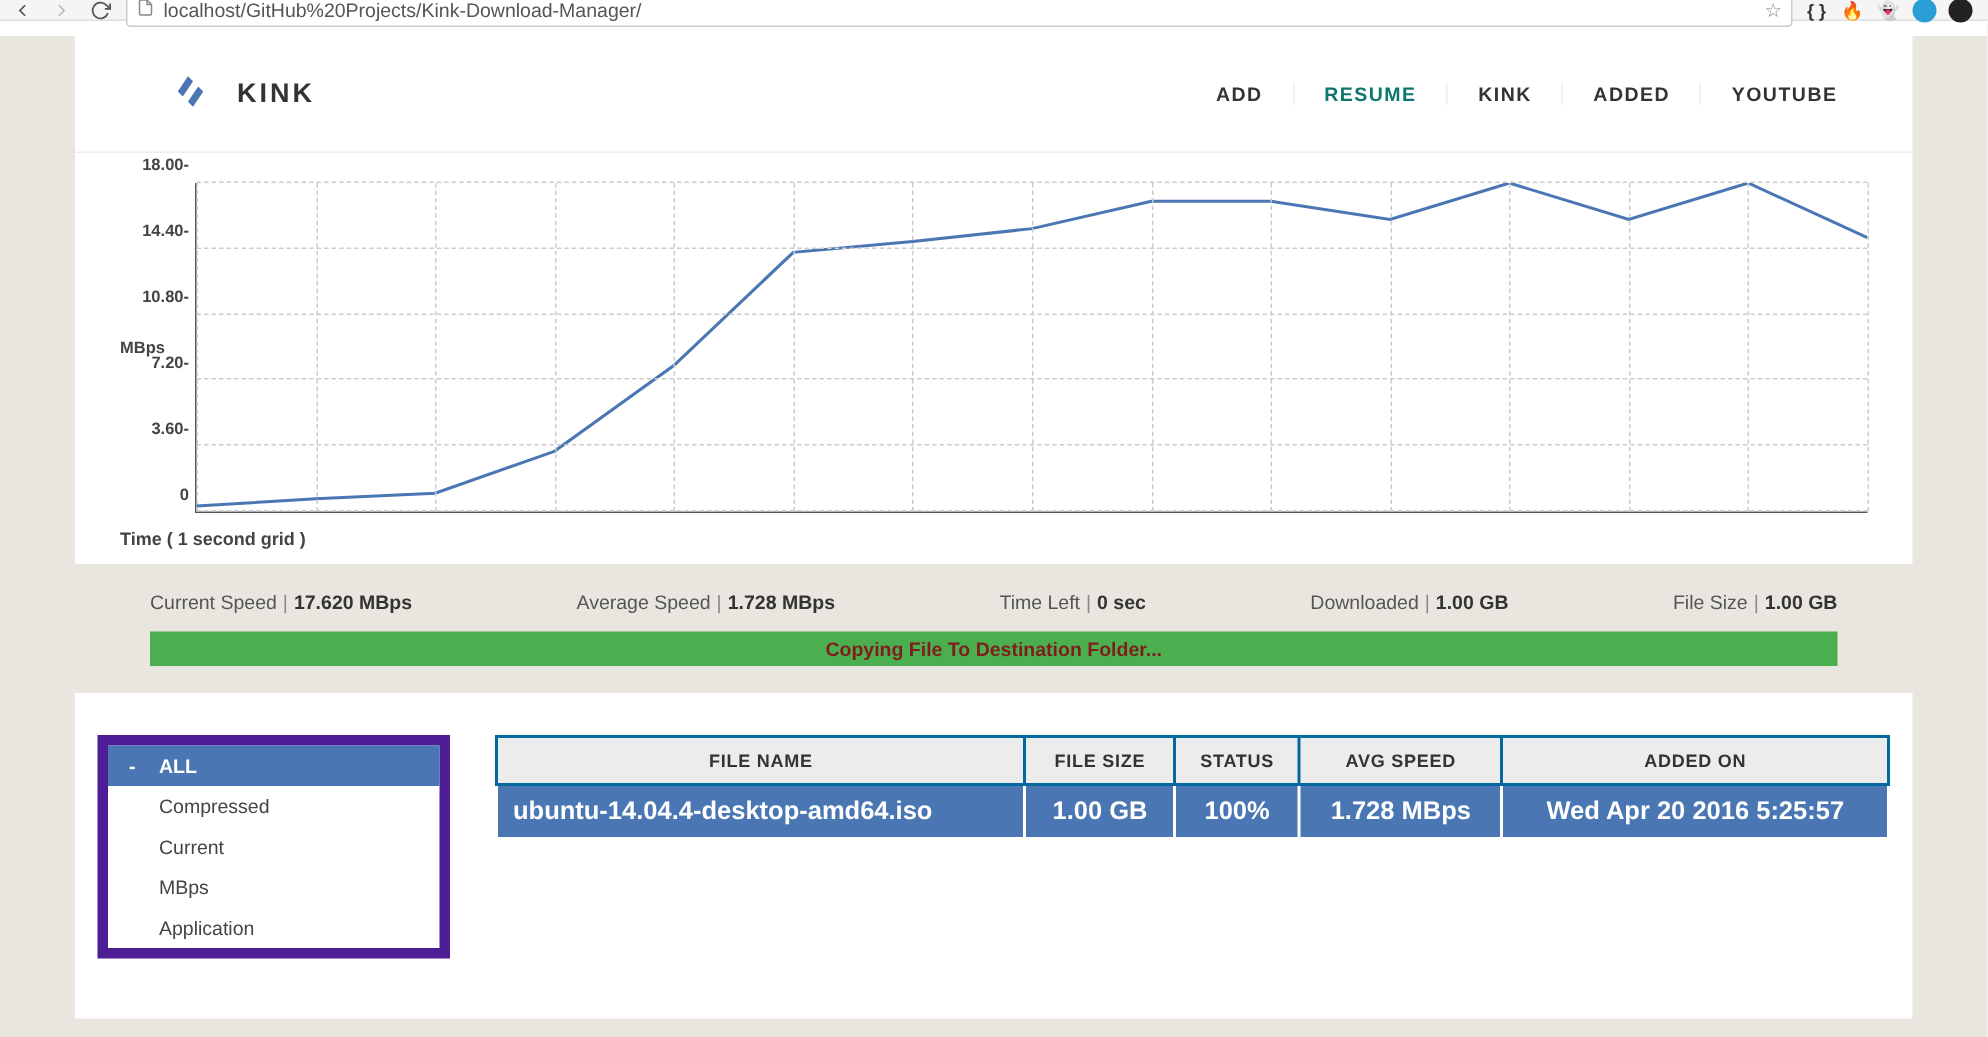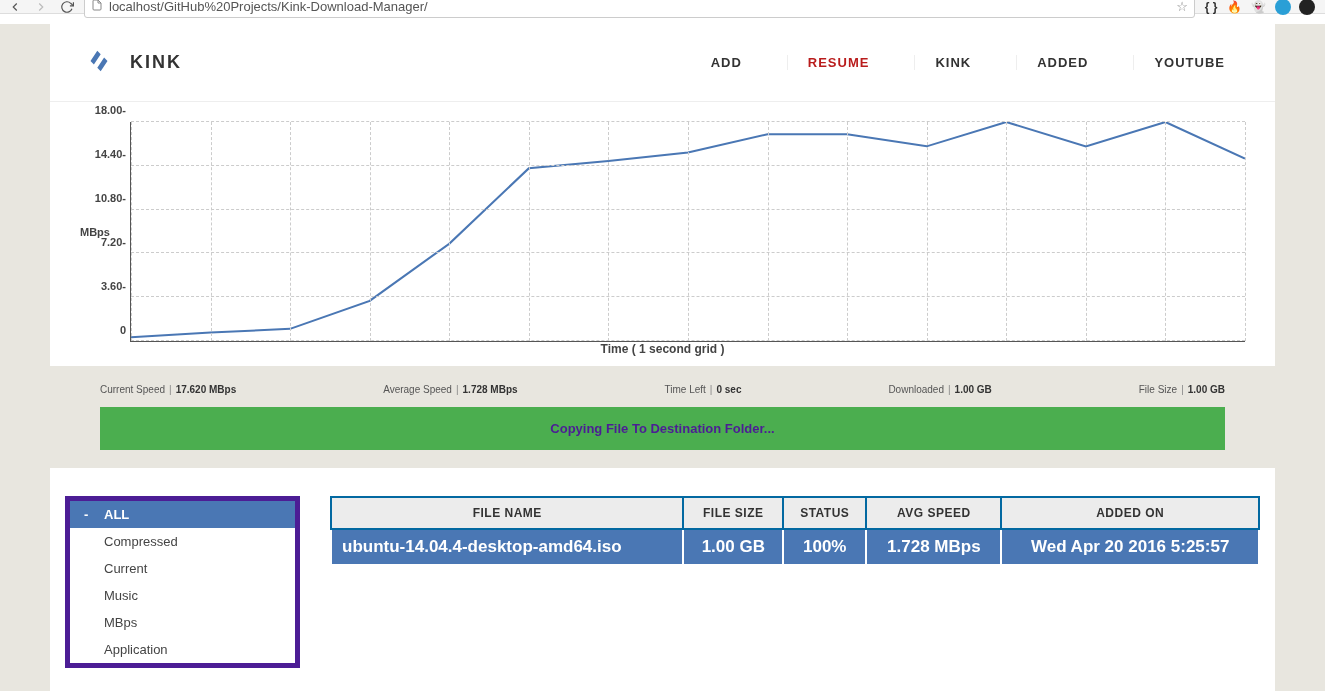--- a/index.html
+++ b/index.html
@@ -12,53 +12,53 @@
   .url-bar { flex:1; height:22px; border:1px solid #ccc; border-radius:3px; background:#fff; display:flex; align-items:center; padding:0 6px; gap:6px; color:#555; font-size:13px; }
   .url-bar .star { margin-left:auto; color:#888; }
   .ext-icons { display:flex; gap:8px; align-items:center; padding-right:4px;}
   .ext { width:16px; height:16px; border-radius:3px; display:flex; align-items:center; justify-content:center; font-size:12px;}
   
   
   .page-bg { background:#e8e6df; min-height:calc(100vh - 30px); padding:0 0 20px 0;}
   .container { width:1225px; margin:0 auto; }
   
   
-  .header-card { background:#fff; margin-top:10px; display:flex; align-items:center; padding:20px 30px 20px 32px; border-bottom:1px solid #eee;text-align:right;}
+  .header-card { background:#fff; margin-top:10px; display:flex; align-items:center; padding:20px 30px 20px 60px; border-bottom:1px solid #eee;text-align:right;}
   .logo { display:flex; align-items:center; gap:14px; }
   .logo-icon svg { width:34px; height:34px; }
   .logo-text { font-size:18px; font-weight:700; letter-spacing:2px; color:#333;}
-  .nav { margin-left:auto; display:flex;gap:25px; }
+  .nav { margin-left:auto; display:flex; }
   .nav-item { padding:0 20px; font-size:13px; font-weight:700; letter-spacing:1px; color:#333; cursor:pointer; border-left:1px solid #eee;}
   .nav-item:first-child { border-left:none;}
-  .nav-item.disabled { color:#b91c1c;}
+  .nav-item.disabled { color:#0f766e;}
   
   
   .chart-card { background:#fff; padding:20px 30px 10px 30px;}
   .chart-area { display:flex; }
   .y-axis { width:50px; position:relative;}
   .y-axis .ylabel { position:absolute; left:0; top:50%; transform:translateY(-50%); font-size:11px; font-weight:700; color:#444;}
   .y-ticks { position:absolute; right:4px; top:0; bottom:0;}
   .y-tick { position:absolute; right:0; transform:translateY(-50%); font-size:11px; font-weight:700; color:#444; white-space:nowrap;}
   .plot { flex:1; height:220px; position:relative; border-left:1px solid #555; border-bottom:1px solid #555;}
   .grid-h { position:absolute; left:0; right:0; border-top:1px dashed #ccc;}
   .grid-v { position:absolute; top:0; bottom:0; border-left:1px dashed #ccc;}
   .plot svg { position:absolute; inset:0; width:100%; height:100%;}
-  .x-title { text-align:center; font-size:12px; font-weight:700; color:#444; }
-  
-  
-  .stats-bar { background:#e8e6df; padding:18px 50px 12px 50px; display:flex; justify-content:space-between; font-size:10px;}
+  .x-title { text-align:left; font-size:12px; font-weight:700; color:#444; margin-top:10px;}
+  
+  
+  .stats-bar { background:#e8e6df; padding:18px 50px 12px 50px; display:flex; justify-content:space-between; font-size:13px;}
   .stat .label { color:#555;}
   .stat .sep { color:#888; margin:0 4px;}
   .stat .val { font-weight:700; color:#333;}
   
-  .copy-bar { margin:0 50px 18px 50px; background:#4bae4f; color:#4c1d95; font-weight:700; text-align:center; padding:14px 0; font-size:13px;}
+  .copy-bar { margin:0 50px 18px 50px; background:#4bae4f; color:#7f1d1d; font-weight:700; text-align:center; padding:4px 0; font-size:13px;}
   
   
   .lower { background:#fff; padding:28px 15px 40px 15px; display:flex; gap:30px; align-items:flex-start;}
-  .sidebar { width:235px; border:5px solid #4c1d95;}
+  .sidebar { width:235px; border:7px solid #4c1d95;}
   .side-item { padding:6px 14px 6px 34px; font-size:13px; color:#444; cursor:pointer; position:relative;}
   .side-item.active { background:#4a77b4; color:#fff; font-weight:700; padding-left:34px;}
   .side-item.active::before { content:"-"; position:absolute; left:14px; font-weight:700;}
   
   .table-wrap { flex:1;}
   table { width:100%; border-collapse:collapse;}
   thead th { background:#ececec; color:#333; font-weight:700; font-size:12px; padding:8px 10px; border:2px solid #0369a1; text-align:center; letter-spacing:0.5px;}
   thead th:first-child { text-align:center;}
   tbody td { background:#4a77b4; color:#fff; font-size:17px; font-weight:600; padding:7px 10px; border:2px solid #fff; text-align:center;}
   tbody td:first-child { text-align:left;}
@@ -184,21 +184,20 @@
       </div>
     </div>
 
     <div class="copy-bar">Copying File To Destination Folder...</div>
 
     <div class="lower">
       <div class="sidebar" id="sidebar">
           <div class="side-item active">ALL</div>
           <div class="side-item">Compressed</div>
           <div class="side-item">Current</div>
-          <div class="side-item">Music</div>
           <div class="side-item">MBps</div>
           <div class="side-item">Application</div>
         </div>
       <div class="table-wrap">
         <table>
           <thead>
               <tr id="thead-row">
                 <th>FILE NAME</th>
                 <th>FILE SIZE</th>
                 <th>STATUS</th>

